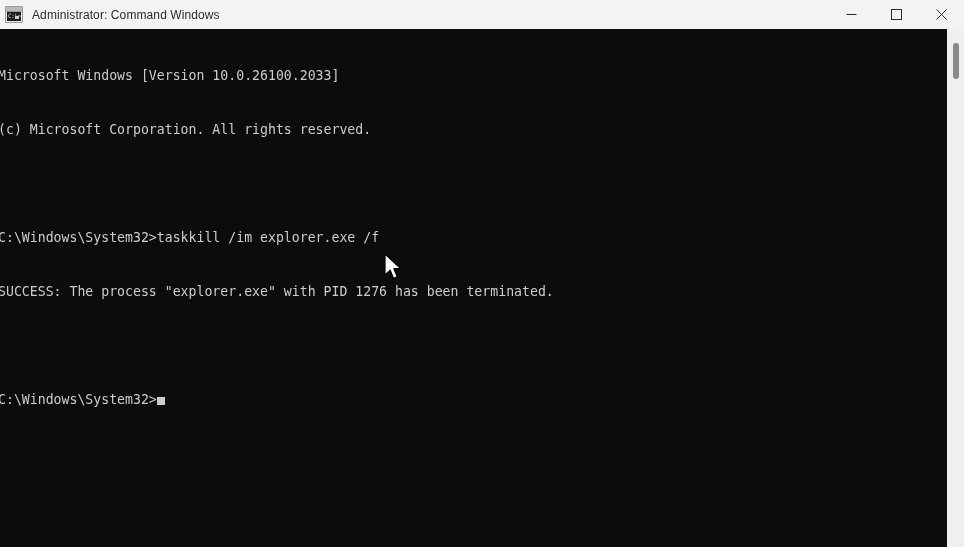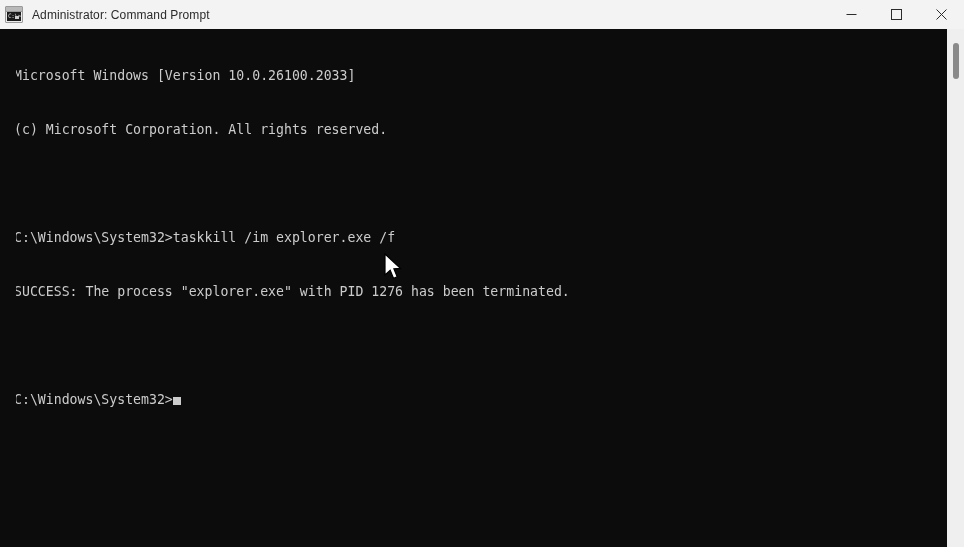--- a/index.html
+++ b/index.html
@@ -105,21 +105,21 @@
     display: flex;
     align-items: center;
     justify-content: center;
     cursor: default;
   }
   .winbtn svg { display: block; }
 
   
   .terminal {
     position: absolute;
-    left: 16px;
+    left: 0;
     top: 29px;
     width: 947px;
     height: 518px;
     background: #0c0c0c;
     overflow: hidden;
   }
   .term-text {
     position: absolute;
     left: -2px;
     top: 2px;
@@ -177,21 +177,21 @@
 
   <div class="titlebar">
     <div class="titlebar-left">
       <div class="app-icon">
         <div class="bar"></div>
         <div class="screen">
           <div class="glyph">C:\&gt;</div>
           <div class="cursorblk"></div>
         </div>
       </div>
-      <div class="title-text">Administrator: Command Prompt</div>
+      <div class="title-text">Administrator: Command Windows</div>
     </div>
 
     <div class="titlebar-spacer"></div>
 
     <div class="winbtns">
       <div class="winbtn">
         <svg width="11" height="11" viewBox="0 0 11 11" aria-hidden="true">
           <line x1="0.5" y1="5.5" x2="10.5" y2="5.5" stroke="#2b2b2b" stroke-width="1"></line>
         </svg>
       </div>

